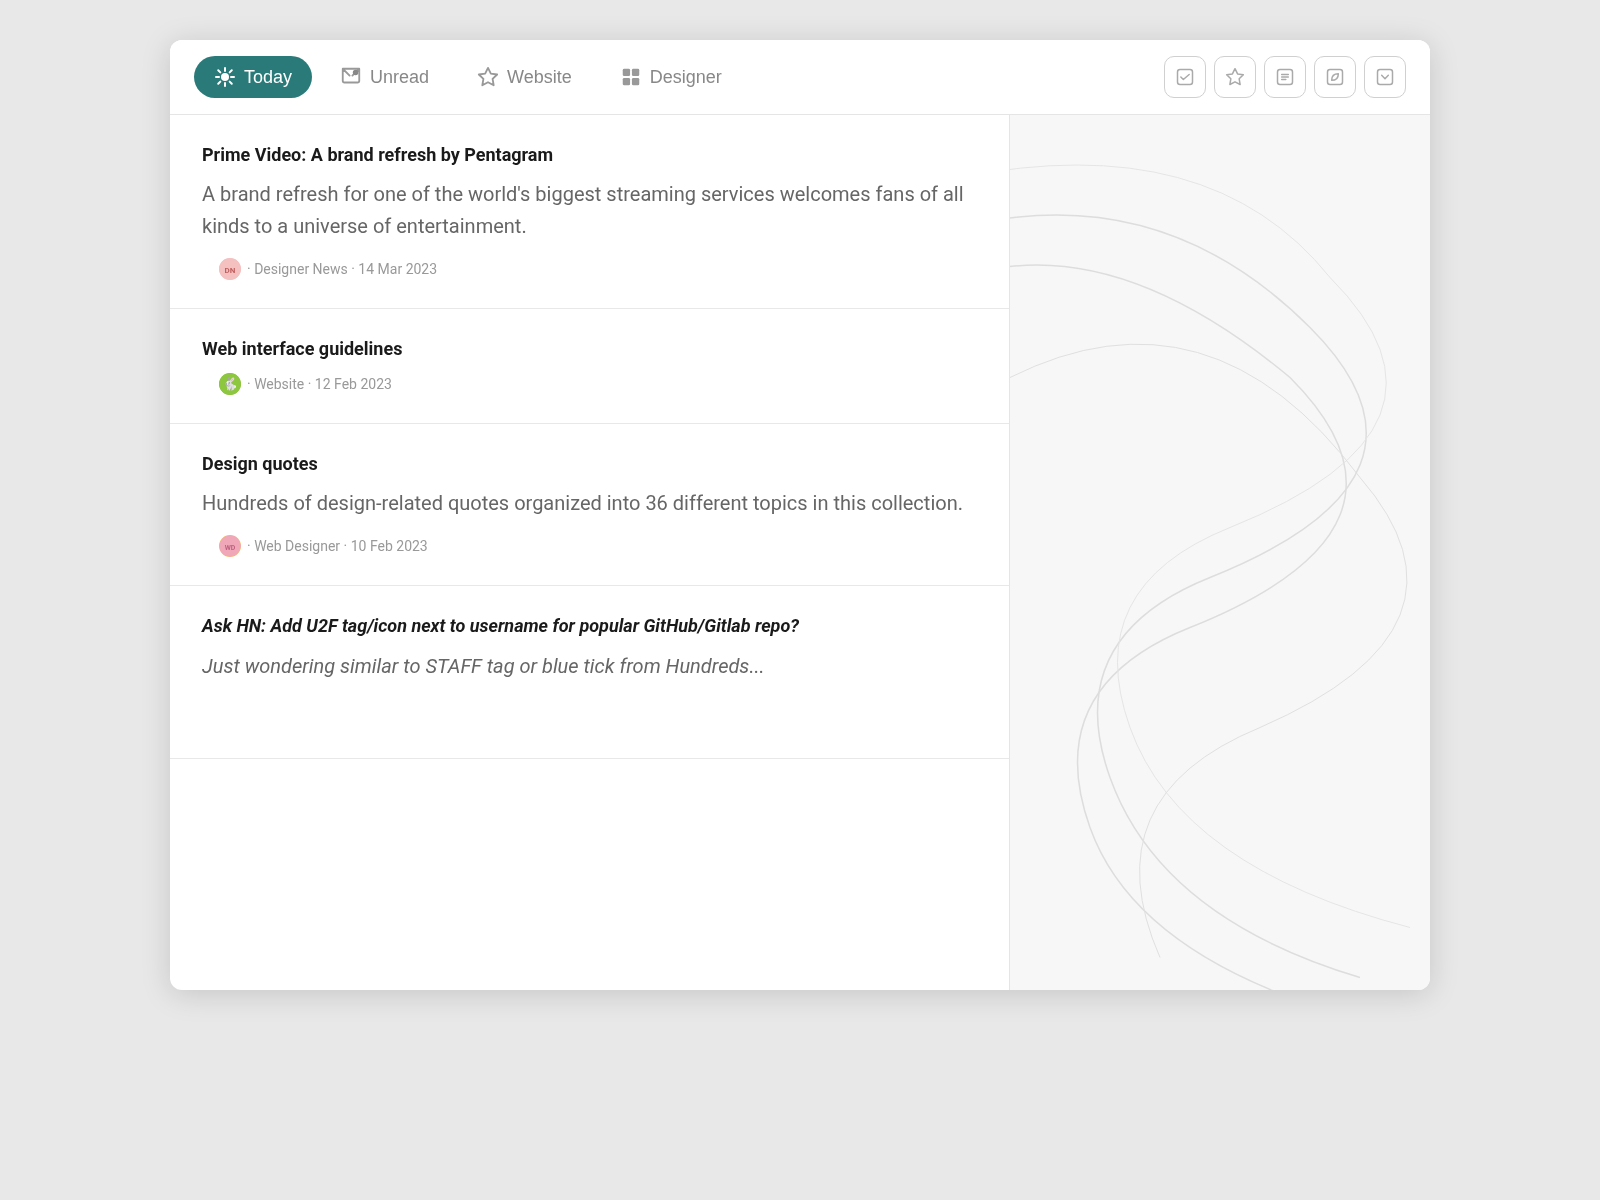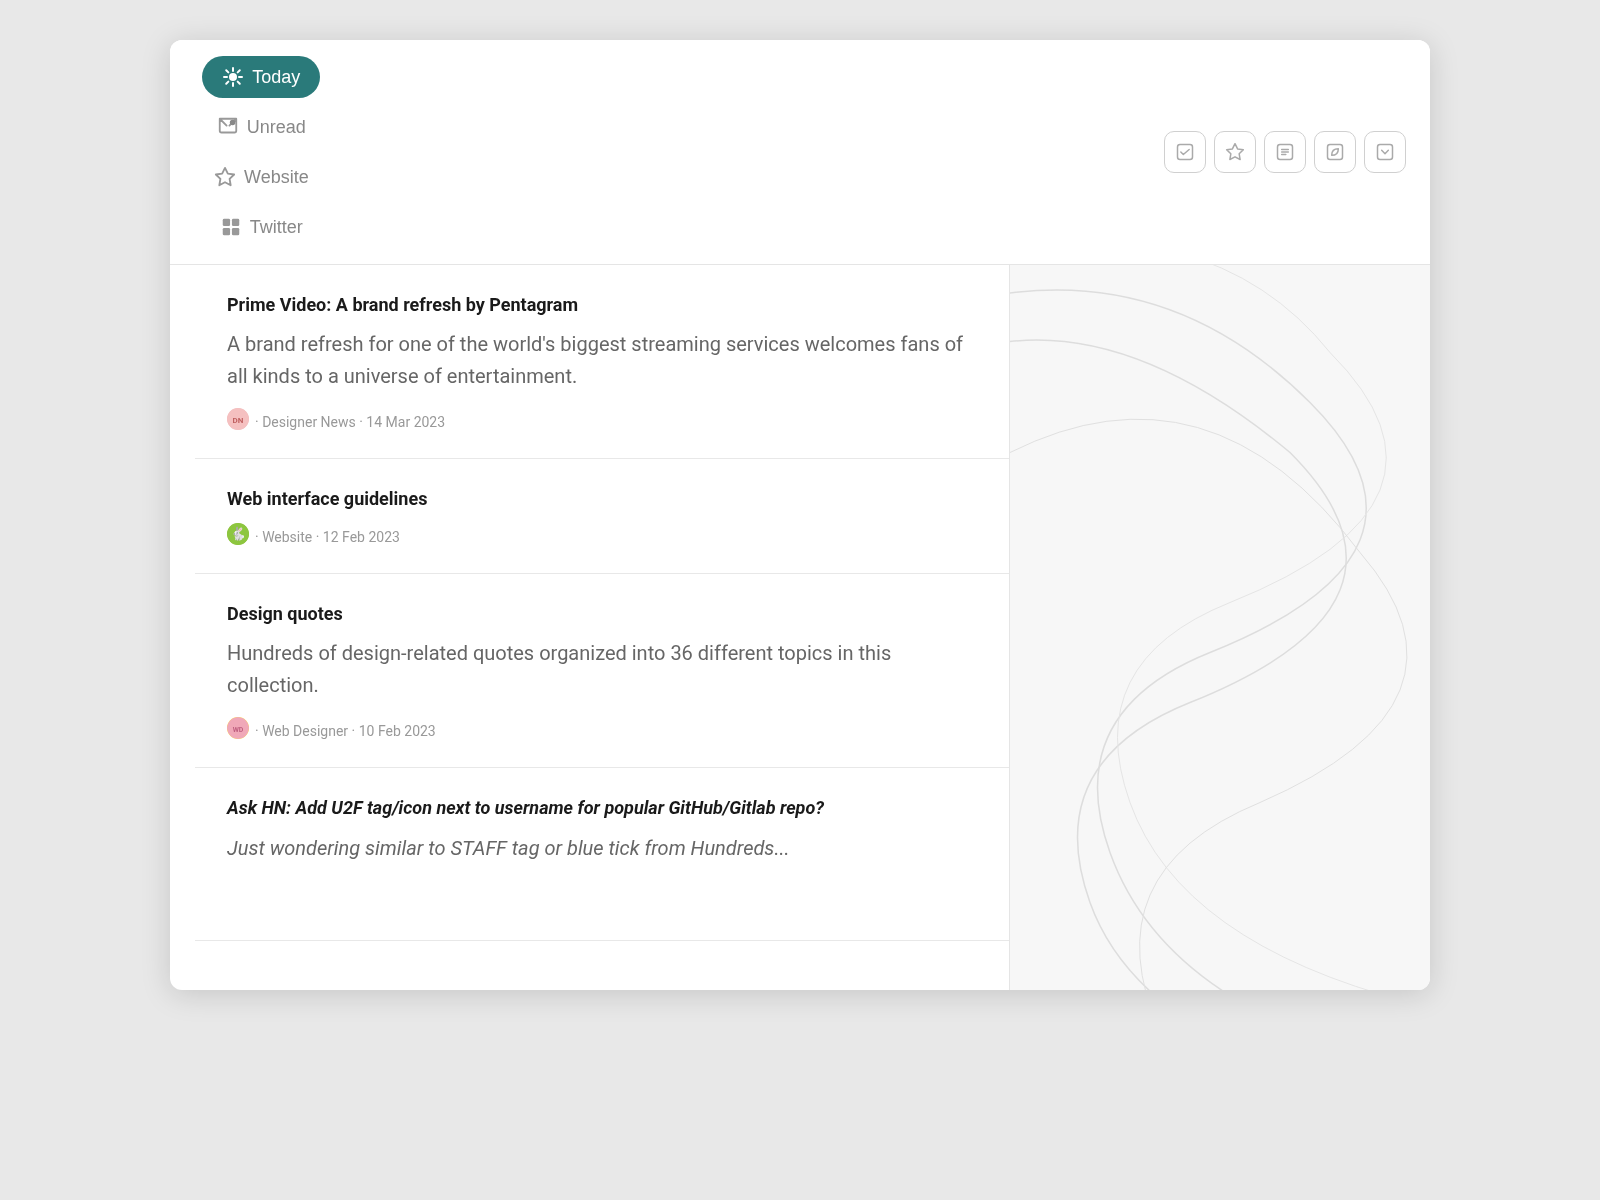--- a/index.html
+++ b/index.html
@@ -32,21 +32,20 @@
       justify-content: space-between;
       padding: 16px 24px;
       border-bottom: 1px solid #e5e5e5;
       background: #fff;
     }
 
     .nav-tabs {
       display: flex;
       align-items: center;
       gap: 8px;
-      flex-direction: column;
     }
 
     .nav-tab {
       display: flex;
       align-items: center;
       gap: 8px;
       padding: 10px 20px;
       border-radius: 30px;
       font-size: 18px;
       font-weight: 500;
@@ -98,21 +97,20 @@
     .main-content {
       display: flex;
       flex: 1;
     }
 
     
     .articles-panel {
       width: 840px;
       border-right: 1px solid #e5e5e5;
       overflow-y: auto;
-      padding-left: 25px;
     }
 
     .article-item {
       padding: 28px 32px;
       border-bottom: 1px solid #e8e8e8;
       cursor: pointer;
       transition: background 0.1s;
     }
 
     .article-title {
@@ -125,24 +123,25 @@
 
     .article-excerpt {
       font-size: 20px;
       color: #666;
       line-height: 1.6;
       margin-bottom: 16px;
     }
 
     .article-meta {
       display: flex;
-      align-items: flex-end;
+      align-items: center;
       gap: 6px;
       font-size: 14px;
       color: #999;
+      margin-left: 17px;
     }
 
     .source-avatar {
       width: 22px;
       height: 22px;
       border-radius: 50%;
       display: flex;
       align-items: center;
       justify-content: center;
       font-size: 9px;
@@ -243,21 +242,21 @@
 
       <button class="nav-tab">
         <span class="tab-icon">
           <svg viewBox="0 0 24 24" width="22" height="22" fill="#999">
             <rect x="3" y="3" width="8" height="8" rx="1.5"></rect>
             <rect x="13" y="3" width="8" height="8" rx="1.5"></rect>
             <rect x="3" y="13" width="8" height="8" rx="1.5"></rect>
             <rect x="13" y="13" width="8" height="8" rx="1.5"></rect>
           </svg>
         </span>
-        <span>Twitter</span>
+        <span>Designer</span>
       </button>
     </div>
 
     <div class="toolbar-icons">
       <button class="toolbar-icon-btn">
         <svg viewBox="0 0 24 24" fill="none" stroke="#aaa" stroke-width="1.8" stroke-linecap="round" stroke-linejoin="round">
           <rect x="3" y="3" width="18" height="18" rx="3"></rect>
           <polyline points="7,12 10,15 17,9"></polyline>
         </svg>
       </button>

